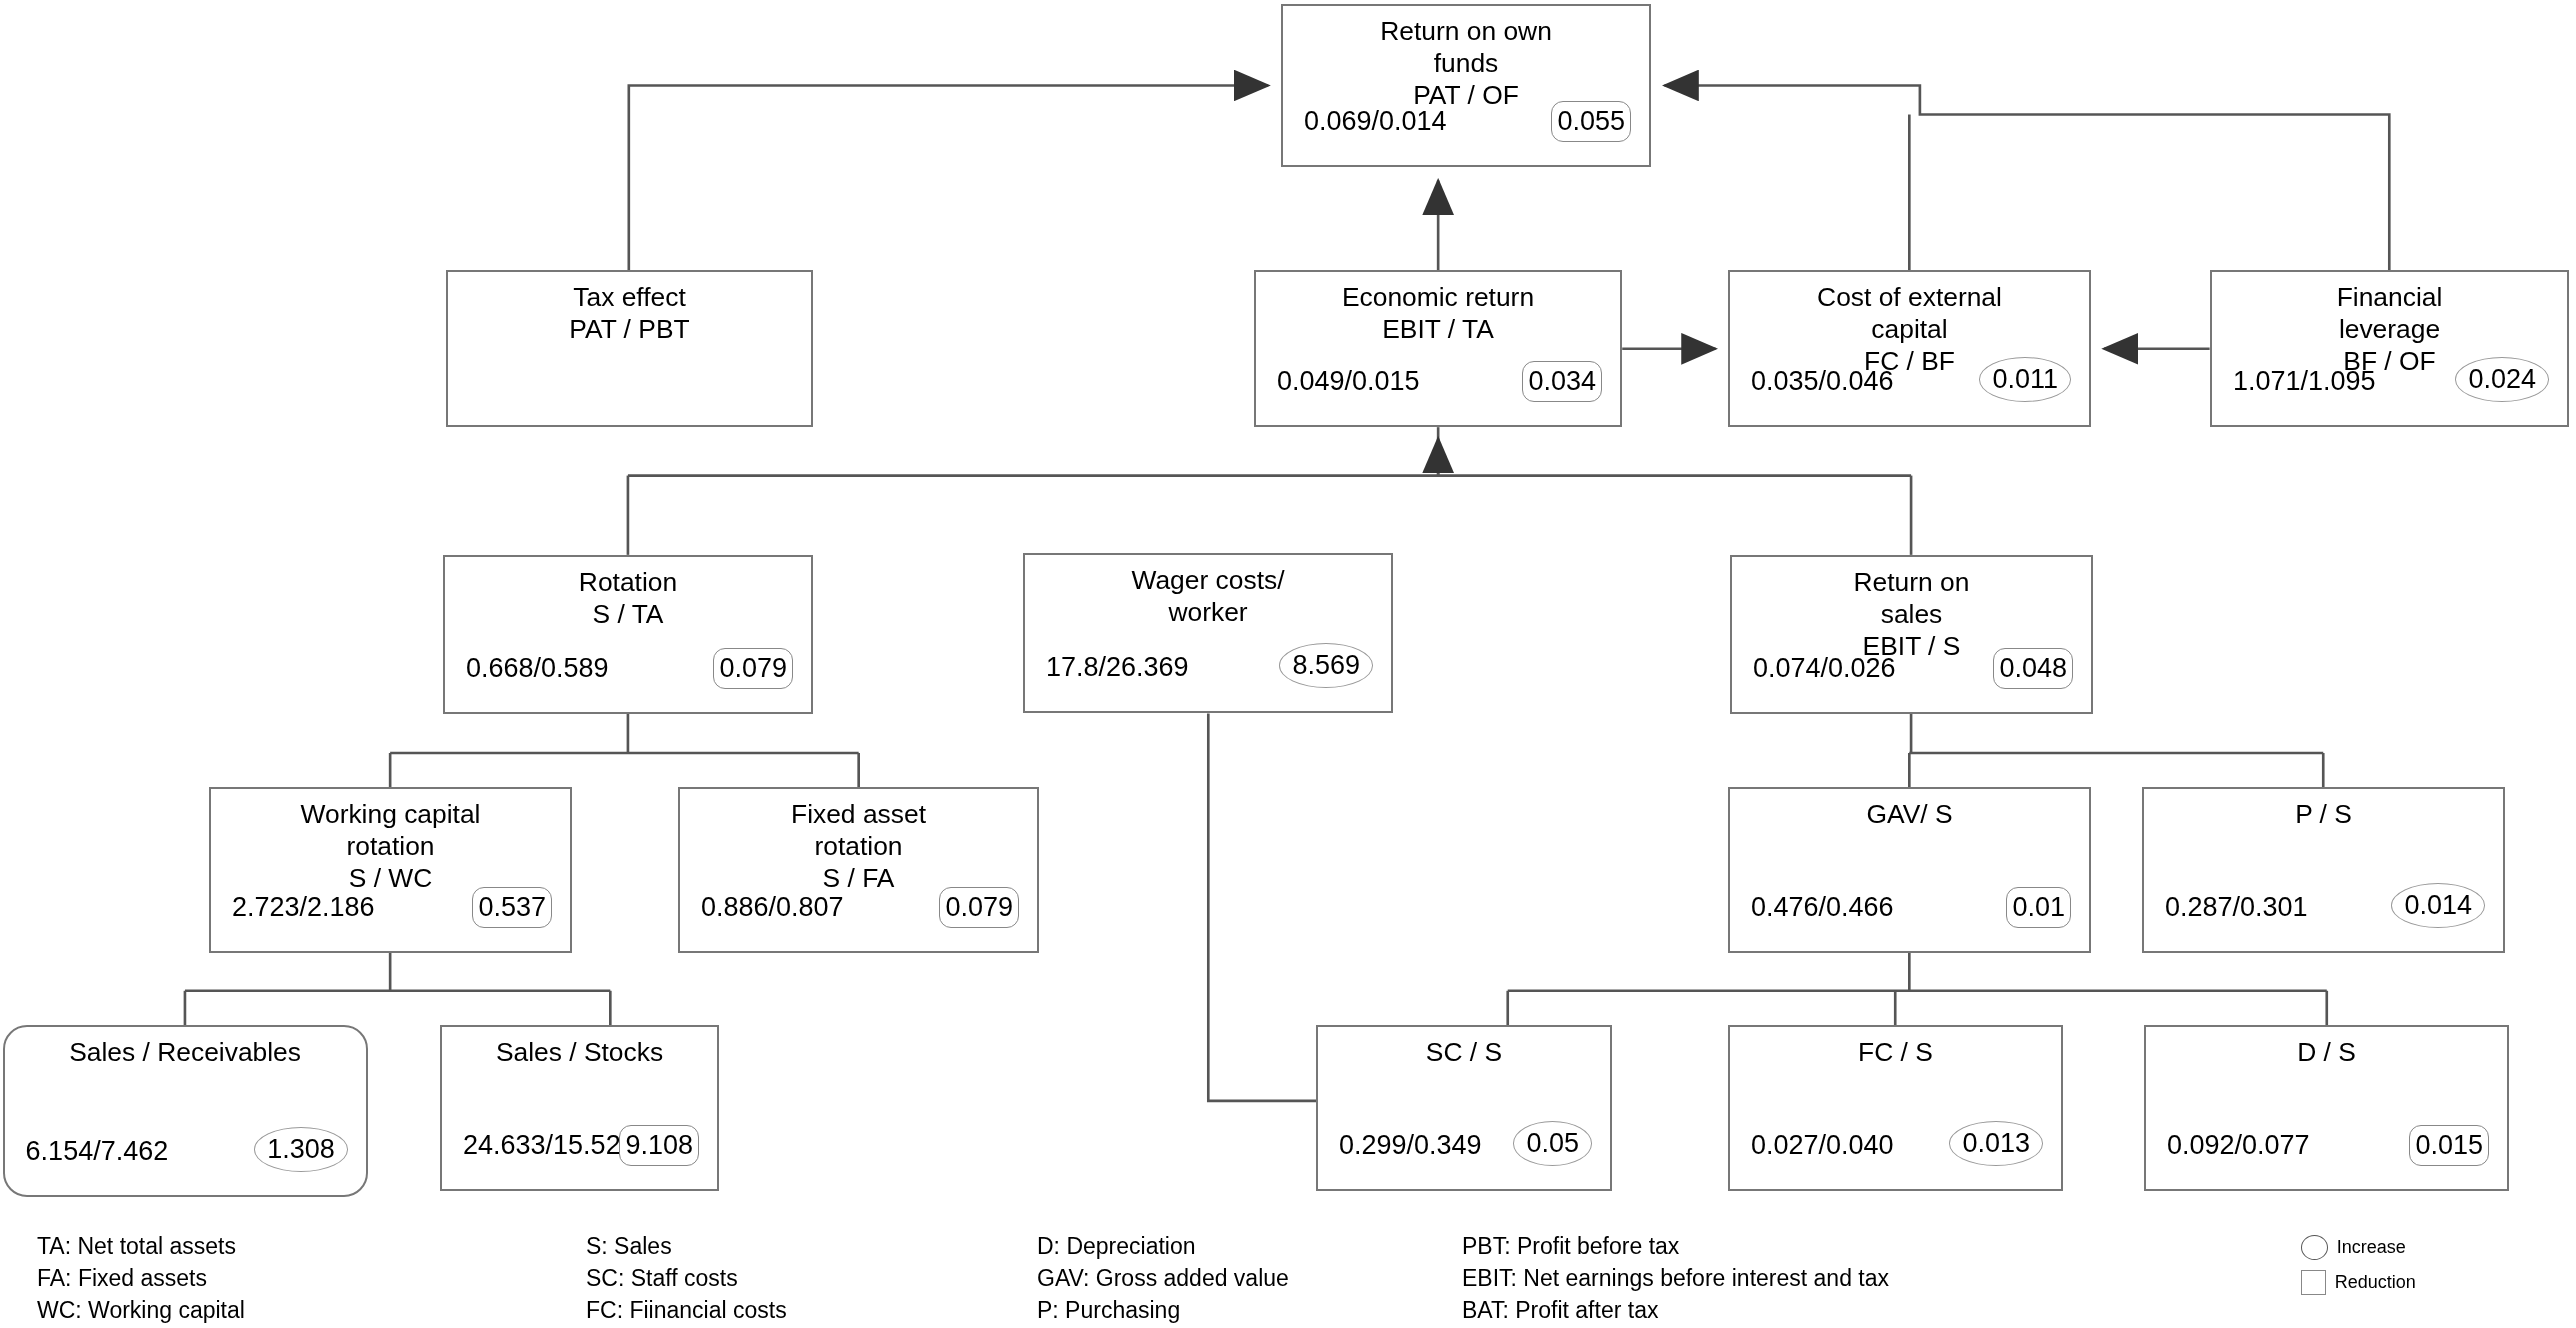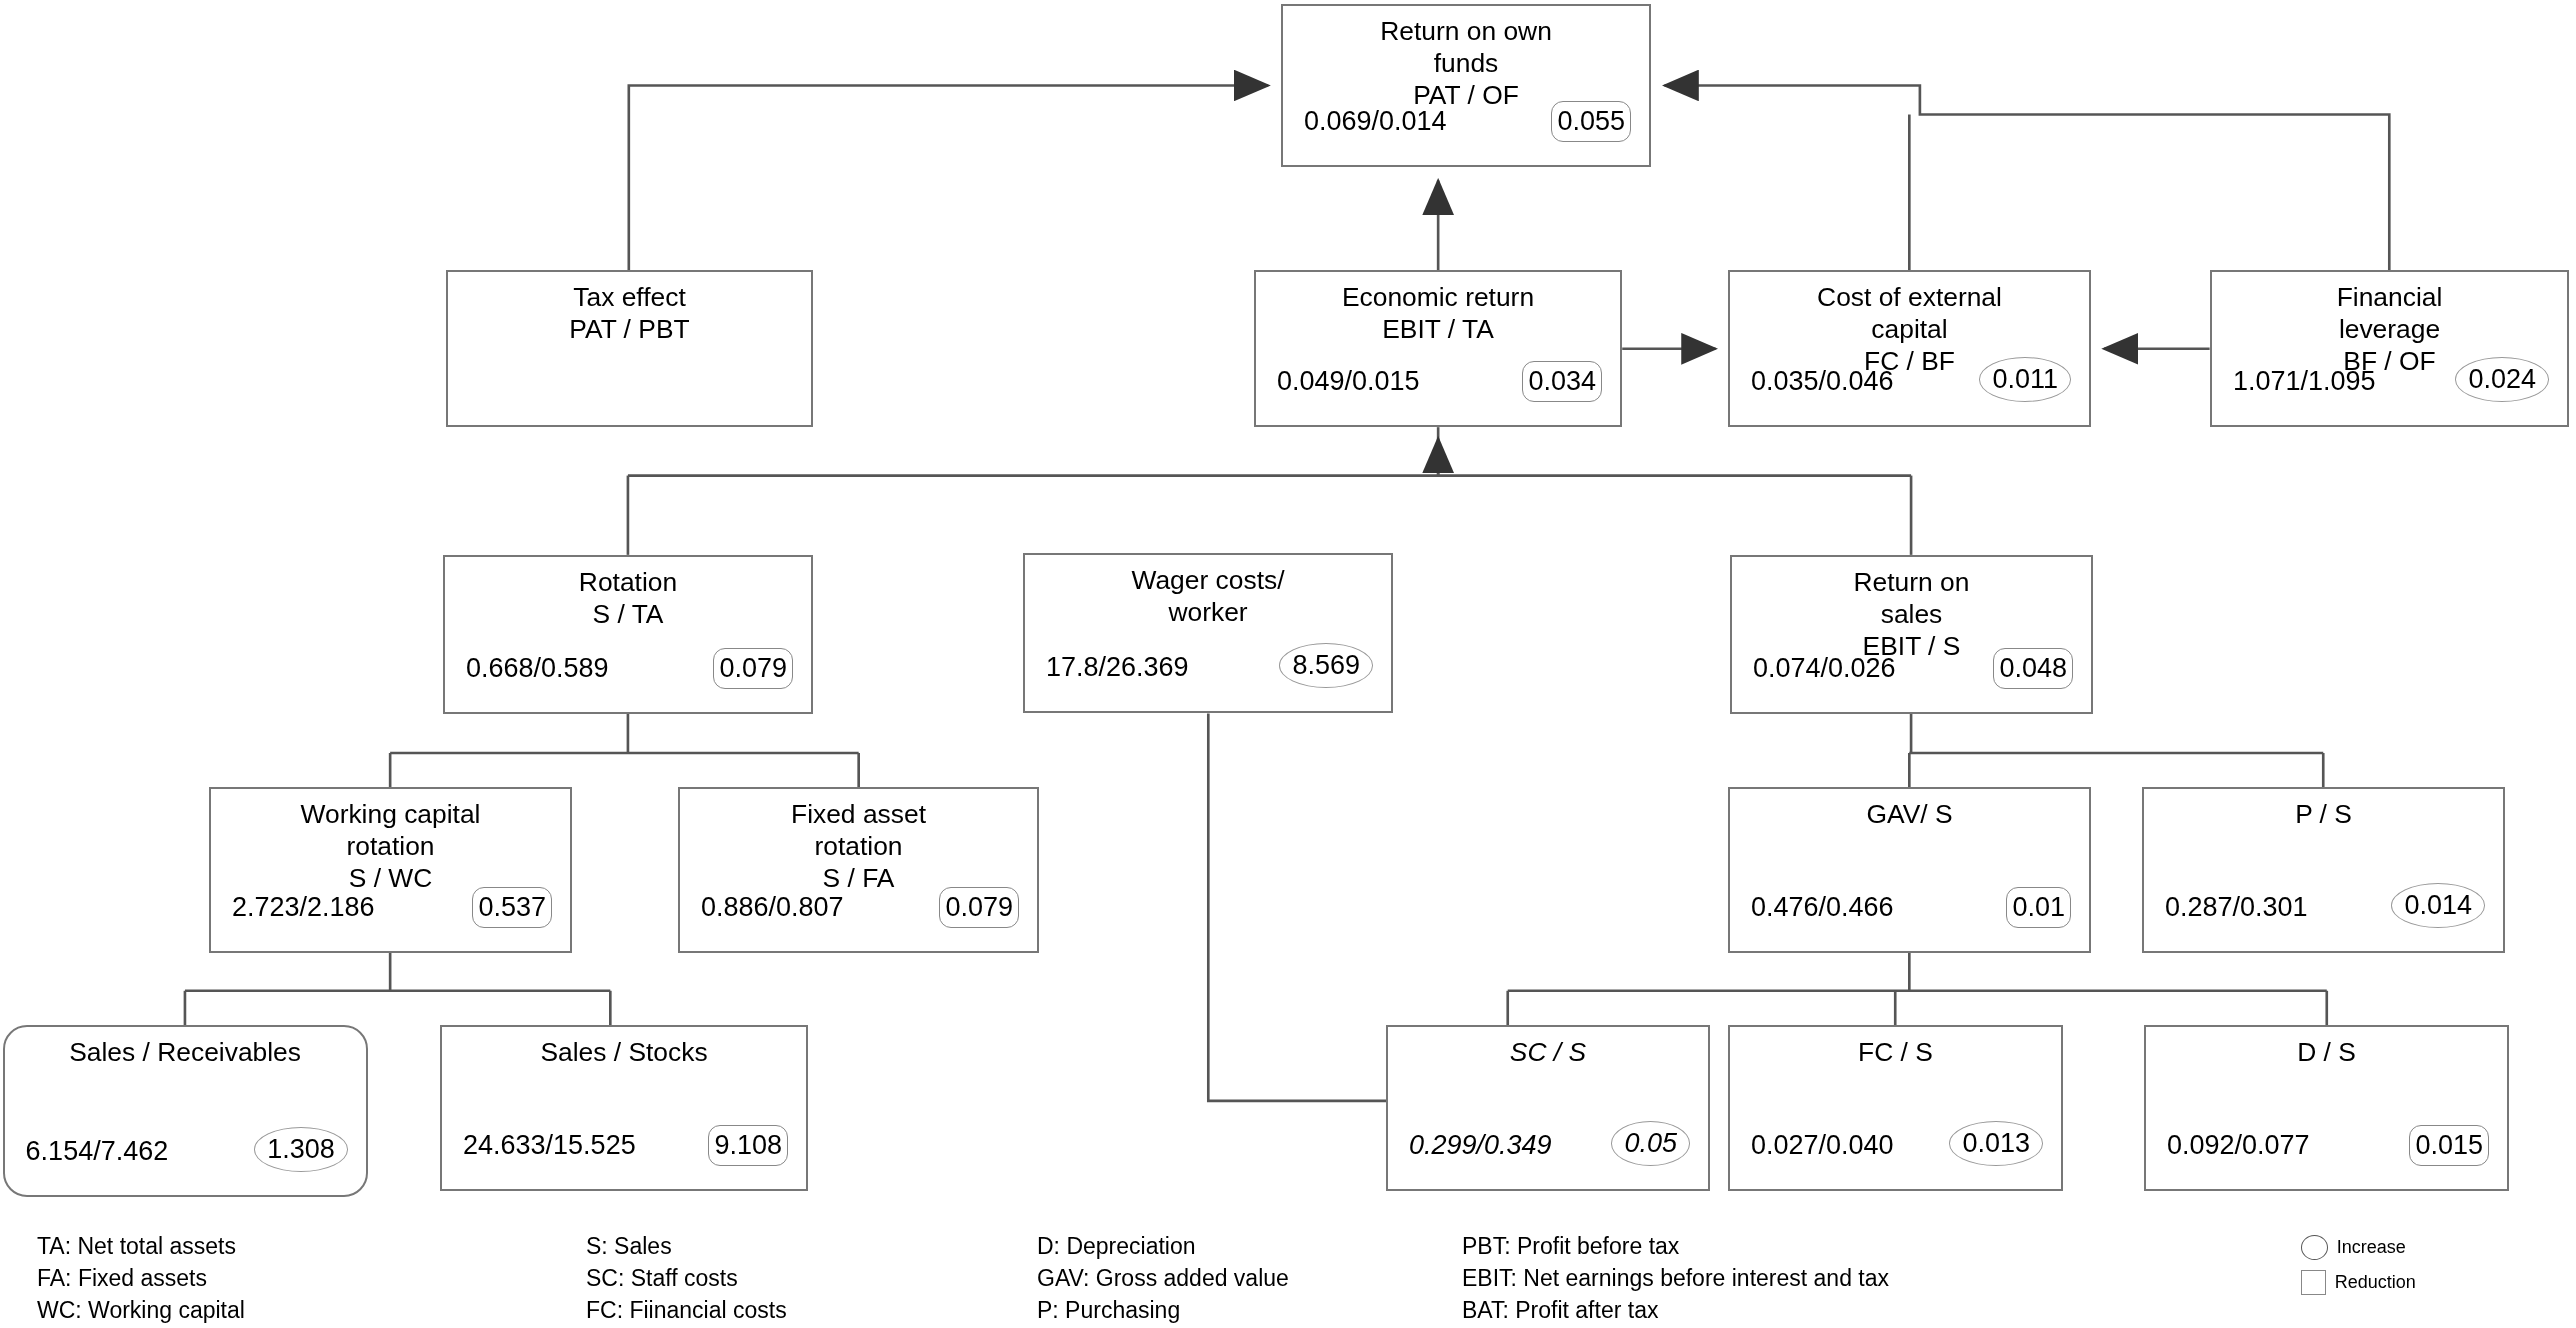--- a/index.html
+++ b/index.html
@@ -227,28 +227,28 @@
           <div class="delta increase">0.014</div>
         </div>
       </div>
       <div class="node" style="left: 2.6px; top: 1025px; width: 365px; height: 172px; border-radius: 24px;">
         <div class="title">Sales / Receivables</div>
         <div class="vals">
           <div class="ratio">6.154/7.462</div>
           <div class="delta increase">1.308</div>
         </div>
       </div>
-      <div class="node" style="left: 440px; top: 1025px; width: 368px; height: 166px; text-decoration: underline;">
+      <div class="node" style="left: 440px; top: 1025px; width: 279px; height: 166px; text-decoration: underline;">
         <div class="title">Sales / Stocks</div>
         <div class="vals">
           <div class="ratio">24.633/15.525</div>
           <div class="delta reduction">9.108</div>
         </div>
       </div>
-      <div class="node" style="left: 1386px; top: 1025px; width: 324px; height: 166px; font-style: italic;">
+      <div class="node" style="left: 1316px; top: 1025px; width: 296px; height: 166px;">
         <div class="title">SC / S</div>
         <div class="vals">
           <div class="ratio">0.299/0.349</div>
           <div class="delta increase">0.05</div>
         </div>
       </div>
       <div class="node" style="left: 1728px; top: 1025px; width: 335px; height: 166px;">
         <div class="title">FC / S</div>
         <div class="vals">
           <div class="ratio">0.027/0.040</div>

